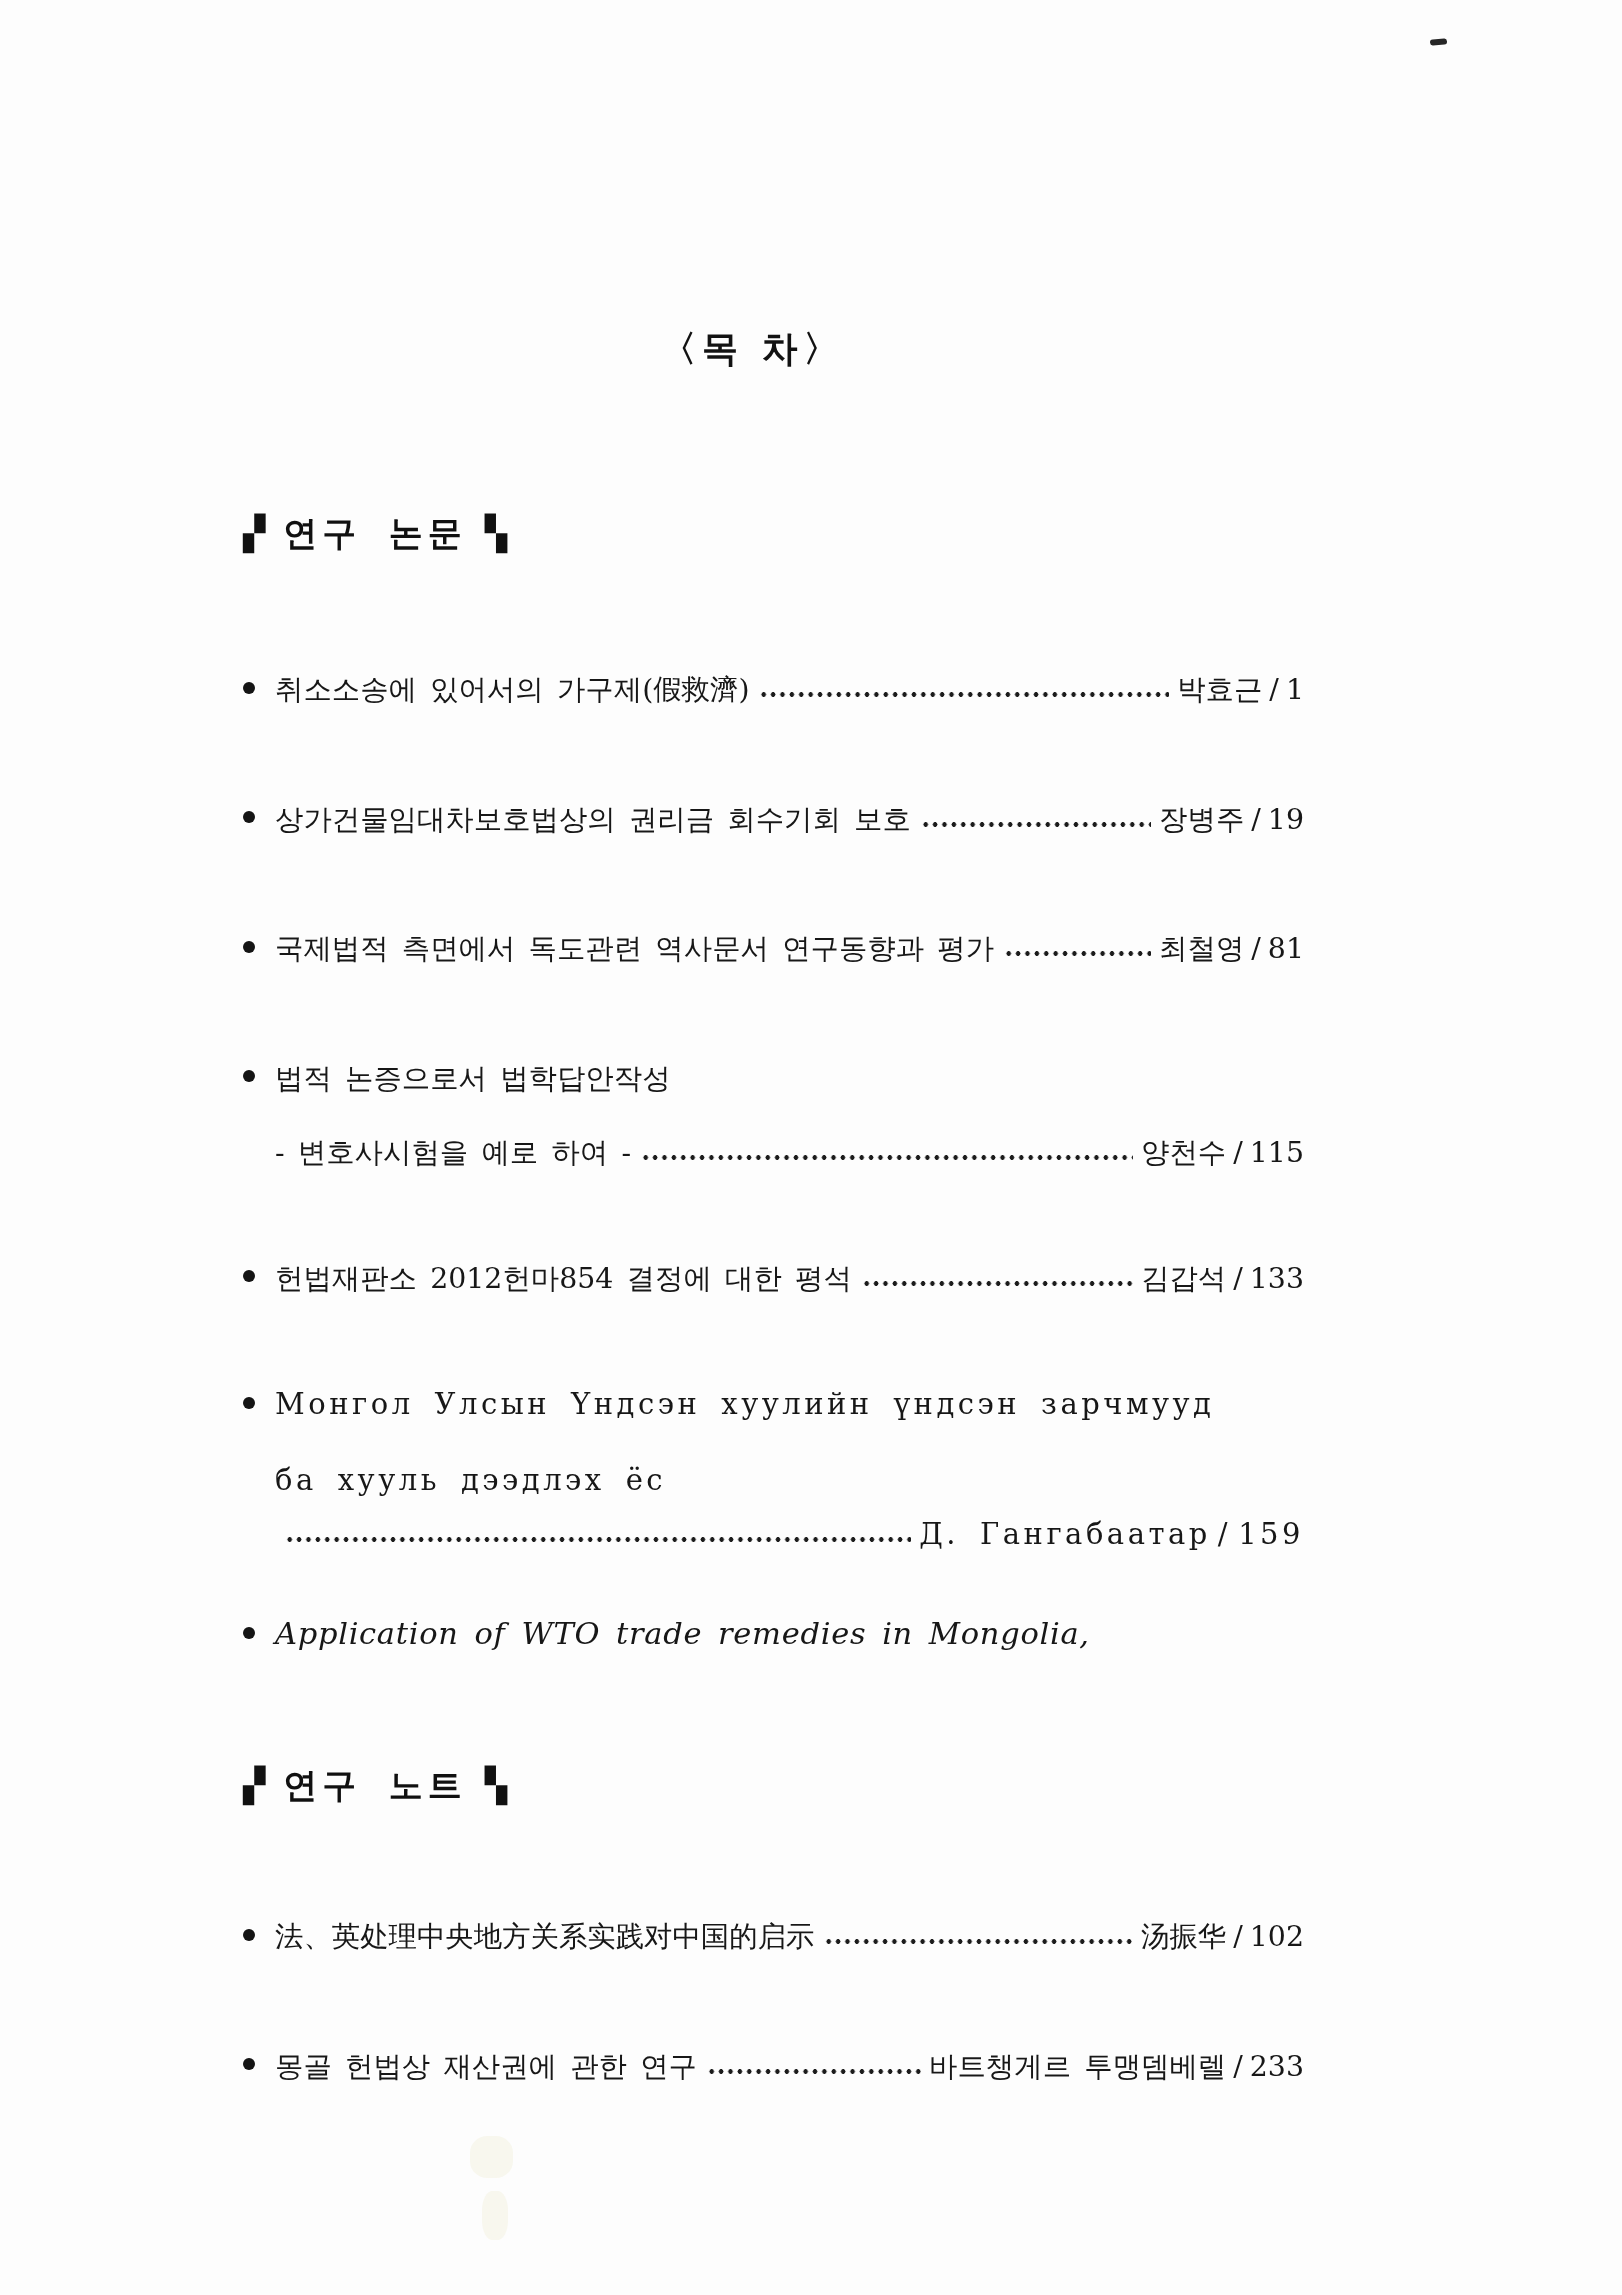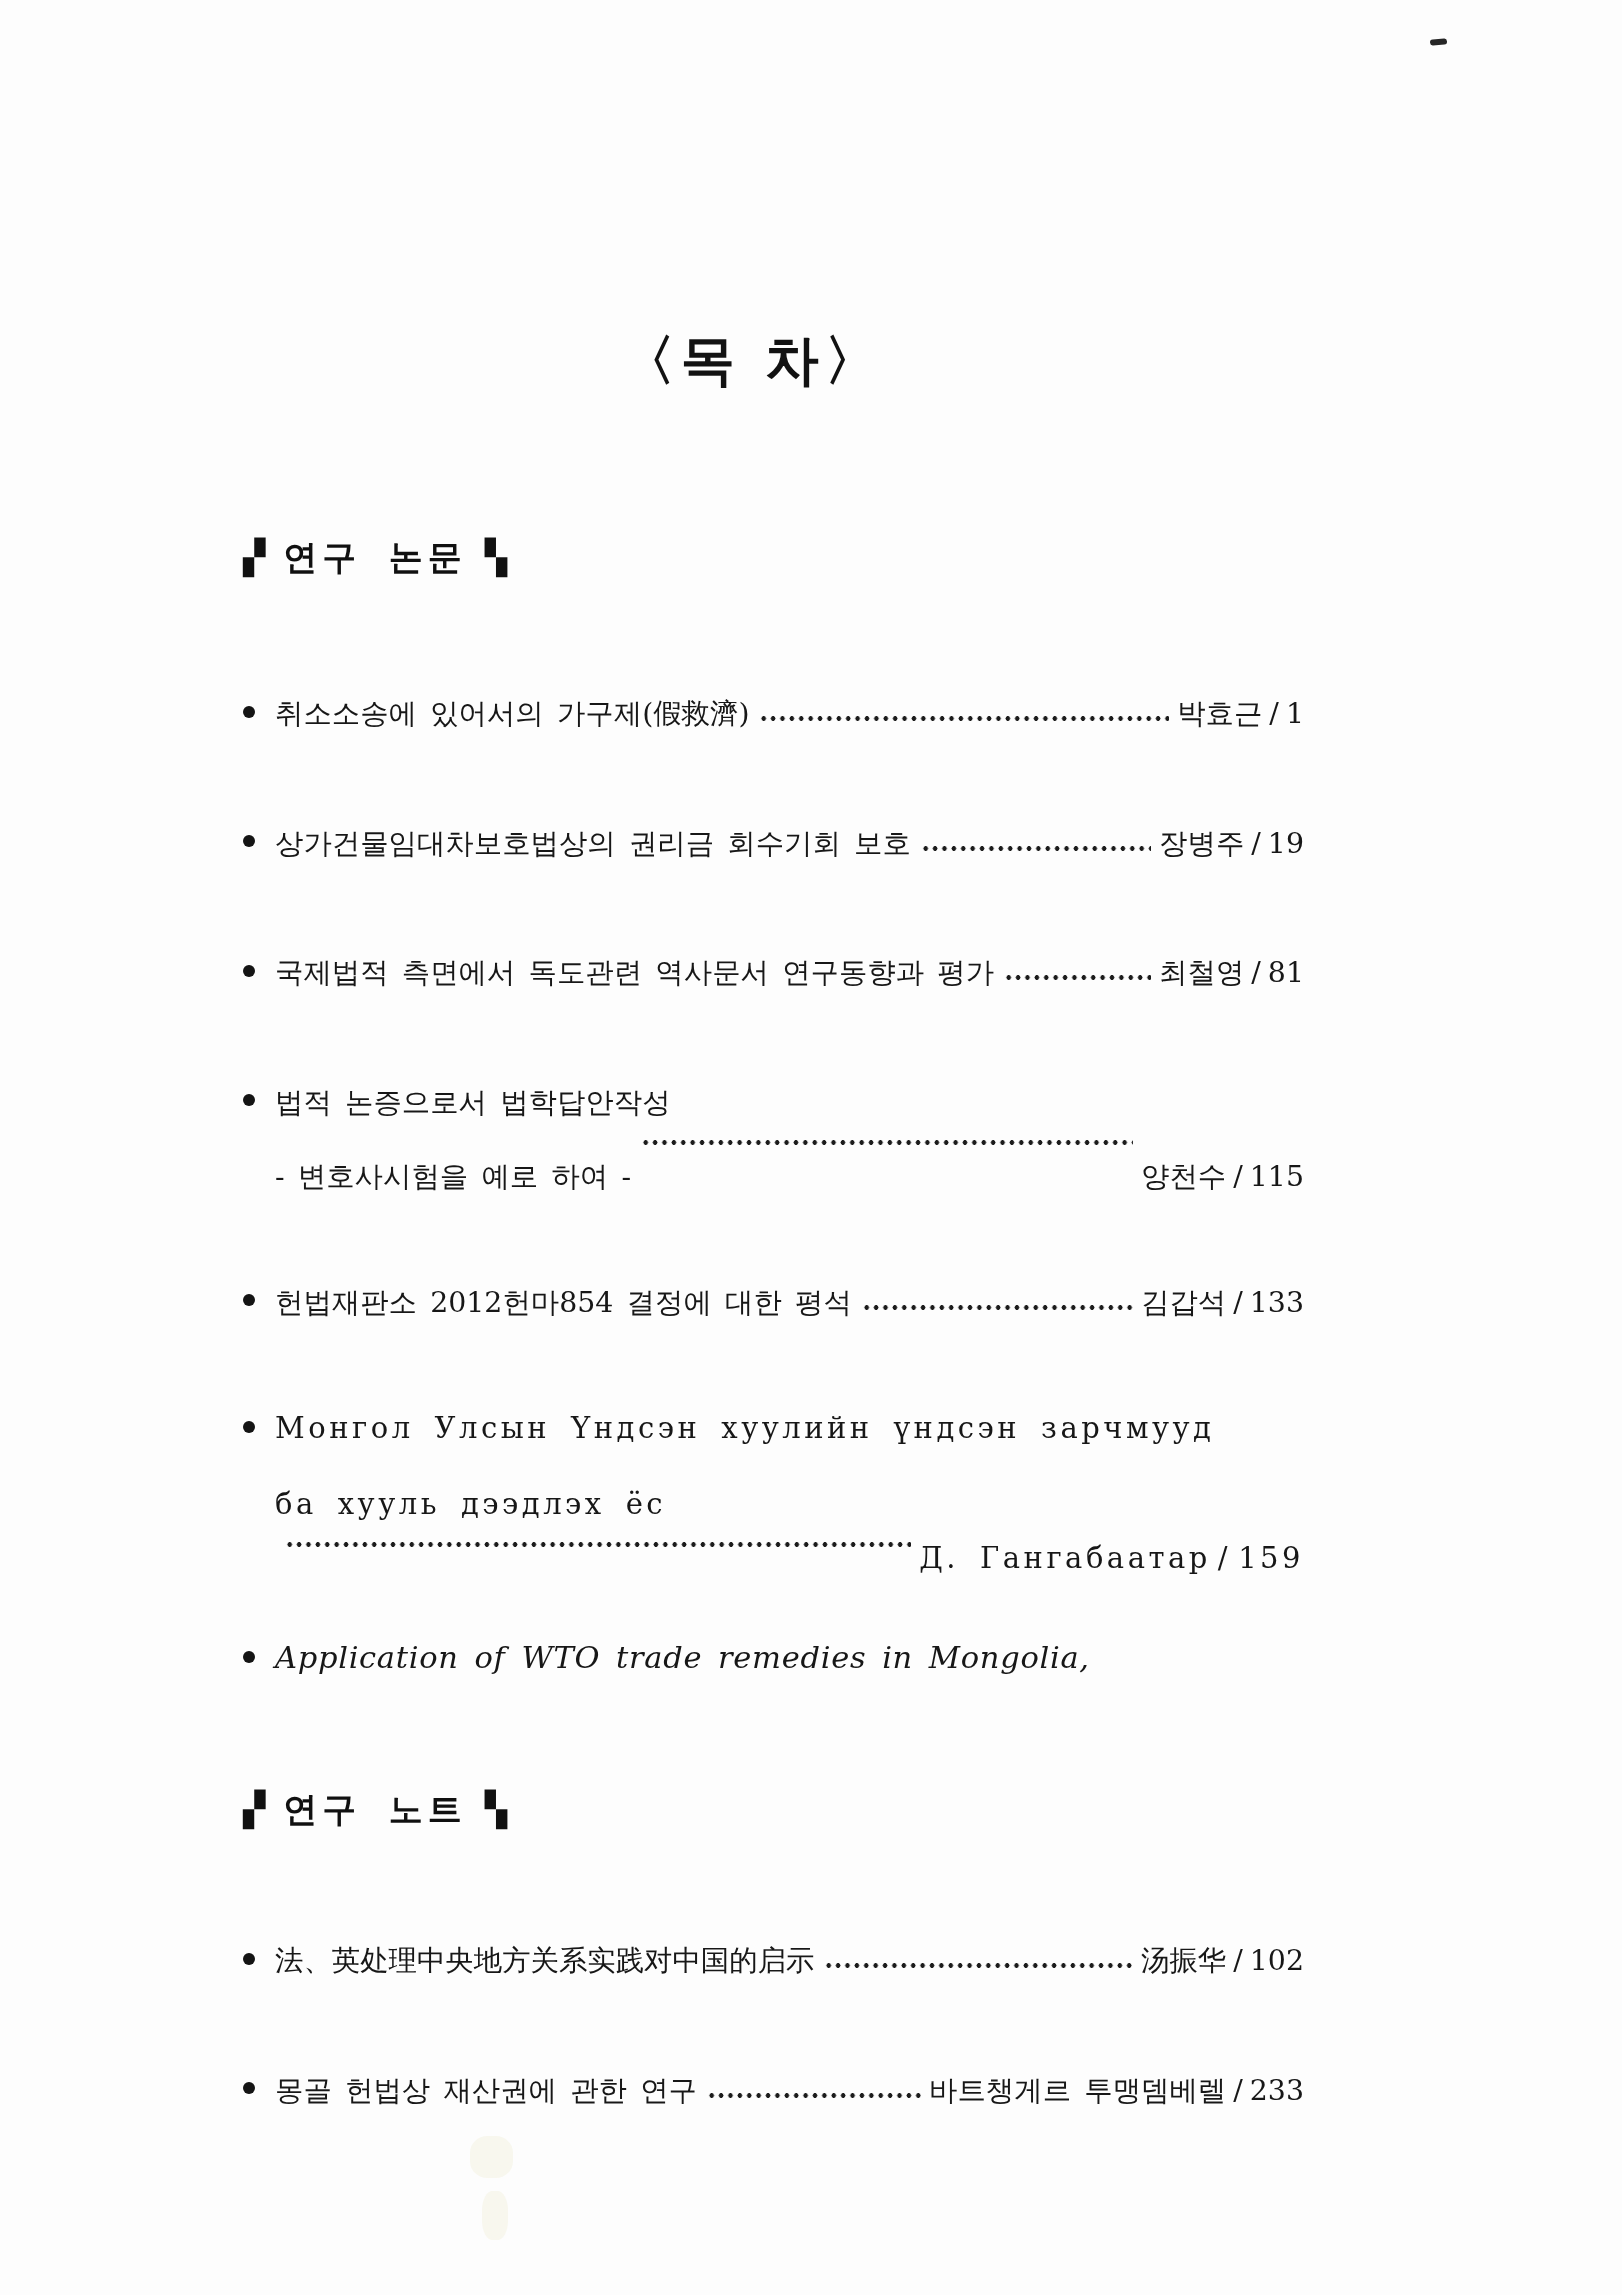--- a/index.html
+++ b/index.html
@@ -10,21 +10,21 @@
     overflow:hidden;
     font-family:"DejaVu Serif","Liberation Serif",serif;
     color:#171717;
   }
   .content{width:1061px;margin-left:243px;}
   .toc-title{
     margin:0;
     padding-top:325px;
     padding-right:42px;
     text-align:center;
-    font-size:54px;
+    font-size:36px;
     font-weight:700;
     letter-spacing:5.5px;
     color:#121212;
   }
   .section{margin:0;}
   .sec0{margin-top:137px;}
   .sec1{margin-top:110px;}
   .sec-header{
     display:flex;align-items:center;
     font-size:34px;font-weight:700;color:#101010;
@@ -41,21 +41,21 @@
   .sec0 .entry:nth-child(6),
   .sec0 .entry:nth-child(7){margin-top:69px;}
   .sec0 .entry:nth-child(8){margin-top:42px;}
   .sec0 .entry:nth-child(9){margin-top:31px;}
   .sec1 .entry:nth-child(2){margin-top:89px;}
   .line{
     display:flex;align-items:baseline;
     font-size:28.4px;line-height:1.25;
     word-spacing:4.2px;white-space:nowrap;
   }
-  .line + .line{margin-top:18px;align-items:flex-end;}
+  .line + .line{margin-top:18px;}
   .gutter{flex:0 0 32px;display:inline-block;}
   .bullet{
     display:inline-block;width:11.8px;height:11.8px;
     margin-bottom:5.5px;border-radius:50%;background:#141414;
   }
   .t{flex:0 0 auto;margin-top:21px;}
   .t.italic{font-style:italic;font-size:30.5px;letter-spacing:0.7px;word-spacing:5.5px;}
   .t.cyr,.ref.cyr{letter-spacing:3.5px;word-spacing:8.3px;font-size:29px;}
   .leader{
     flex:1 1 28px;min-width:28px;height:9px;align-self:baseline;

